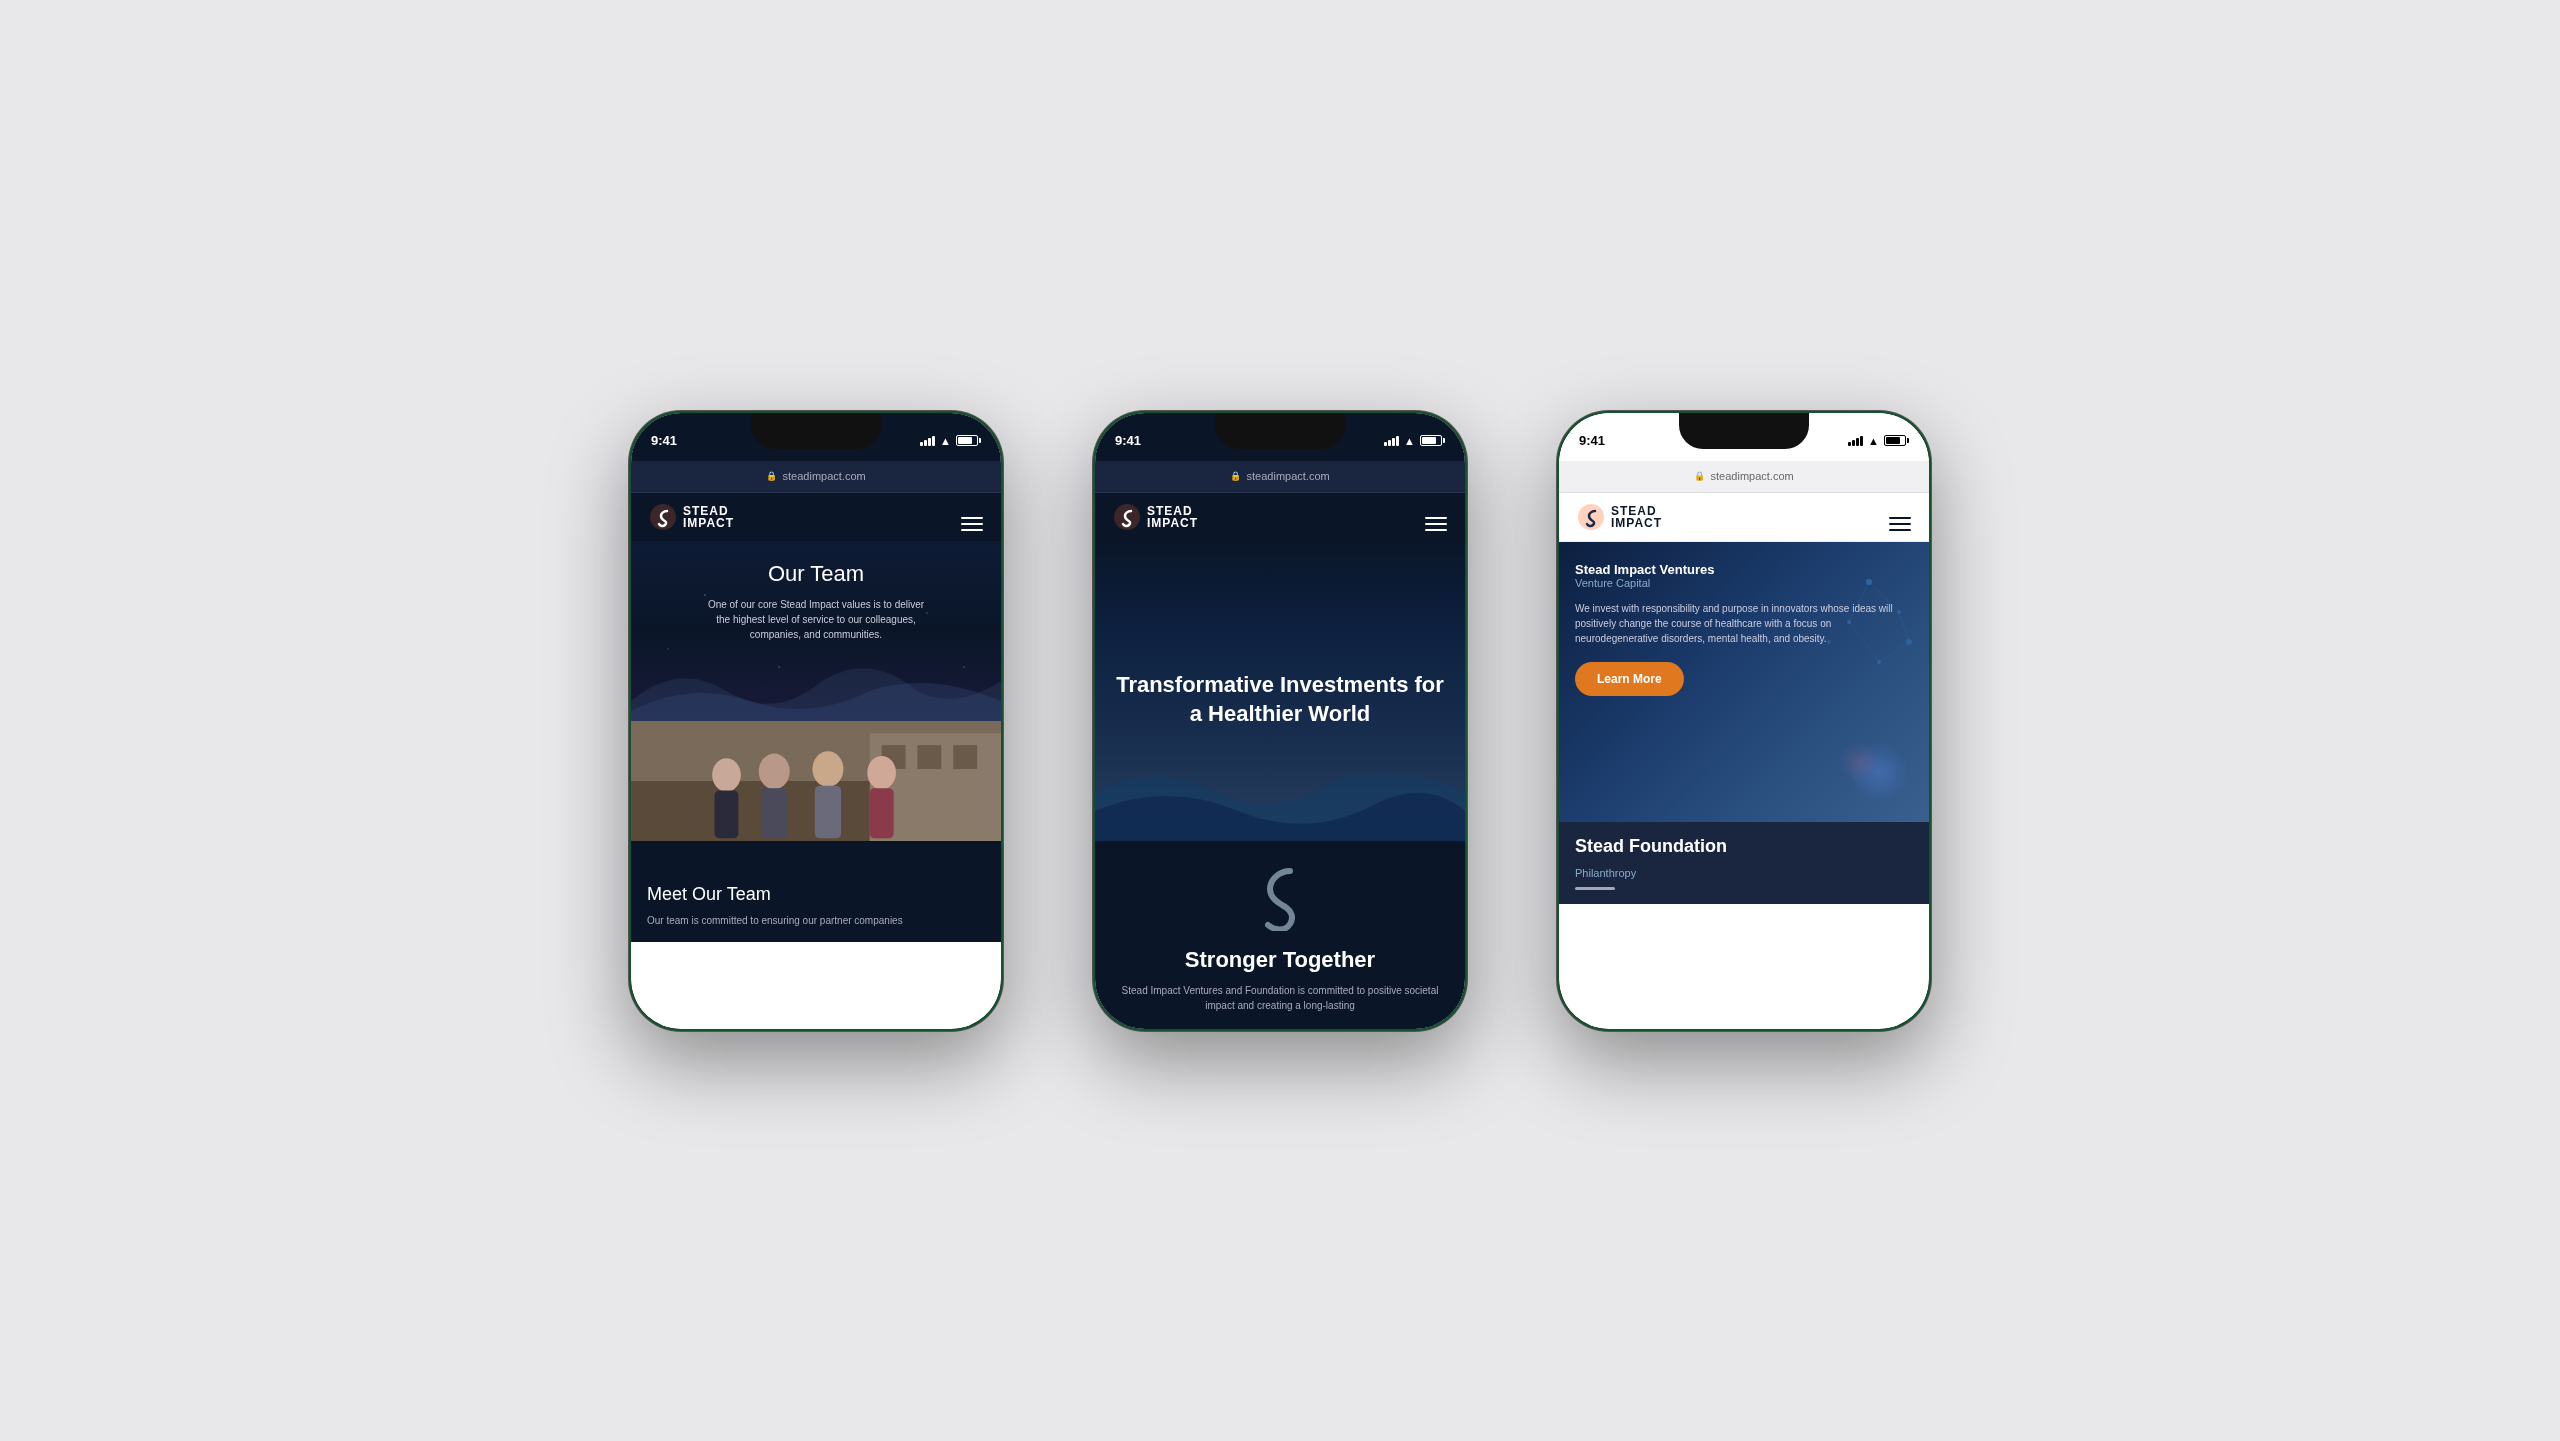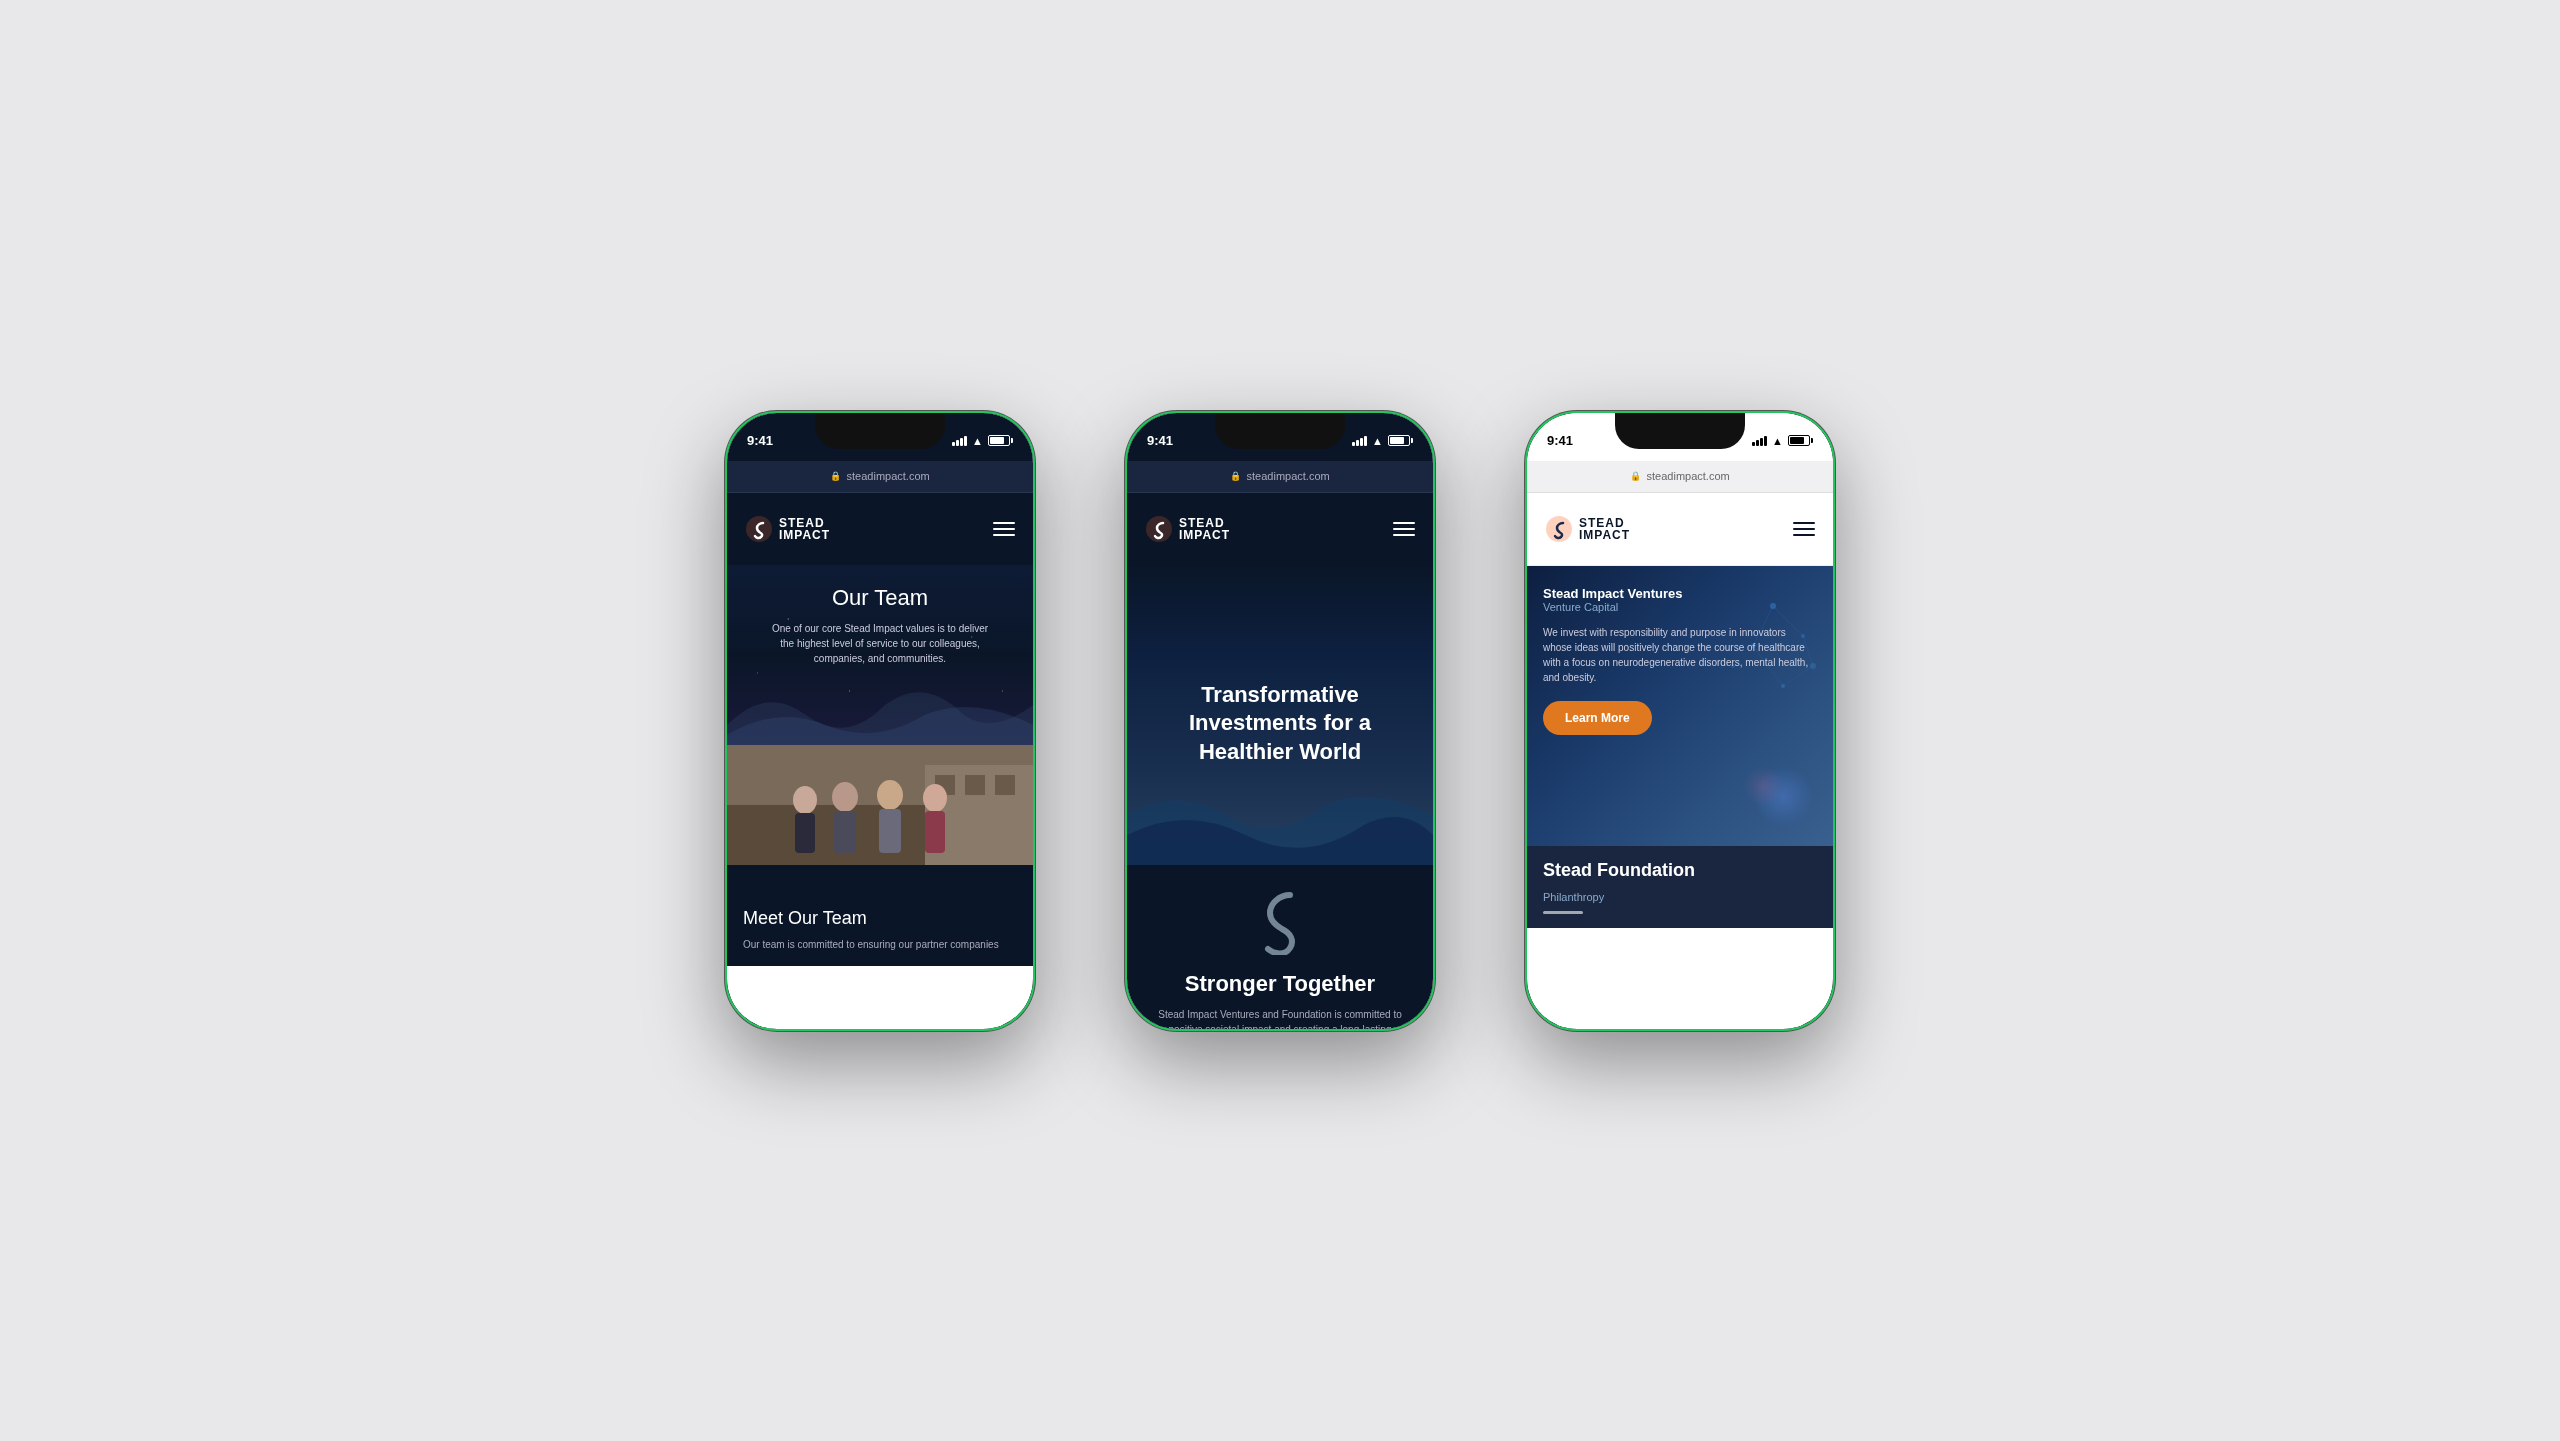--- a/index.html
+++ b/index.html
@@ -19,25 +19,25 @@
       display: flex;
       align-items: center;
       justify-content: center;
       gap: 90px;
       padding: 80px 0;
     }
 
     
     .phone {
       position: relative;
-      width: 310px;
+      width: 374px;
       height: 620px;
       background: #1a1a2e;
       border-radius: 52px;
-      border: 2px solid #22c55e;
+      border: 2px solid #14532d;
       box-shadow:
         0 0 0 1px #555,
         0 30px 80px rgba(0,0,0,0.4),
         inset 0 0 0 2px #2a2a3a;
       overflow: hidden;
     }
 
     .phone::before {
       content: '';
       position: absolute;
@@ -223,23 +223,23 @@
       color: #aab;
     }
 
     .lock-icon {
       font-size: 9px;
     }
 
     
     .nav-bar {
       display: flex;
-      align-items: center;
+      align-items: flex-end;
       justify-content: space-between;
-      padding: 22px 18px;
+      padding: 10px 18px;
       background: #fff;
     }
 
     .nav-bar.dark-nav {
       background: #0a1628;
     }
 
     .logo-area {
       display: flex;
       align-items: center;

